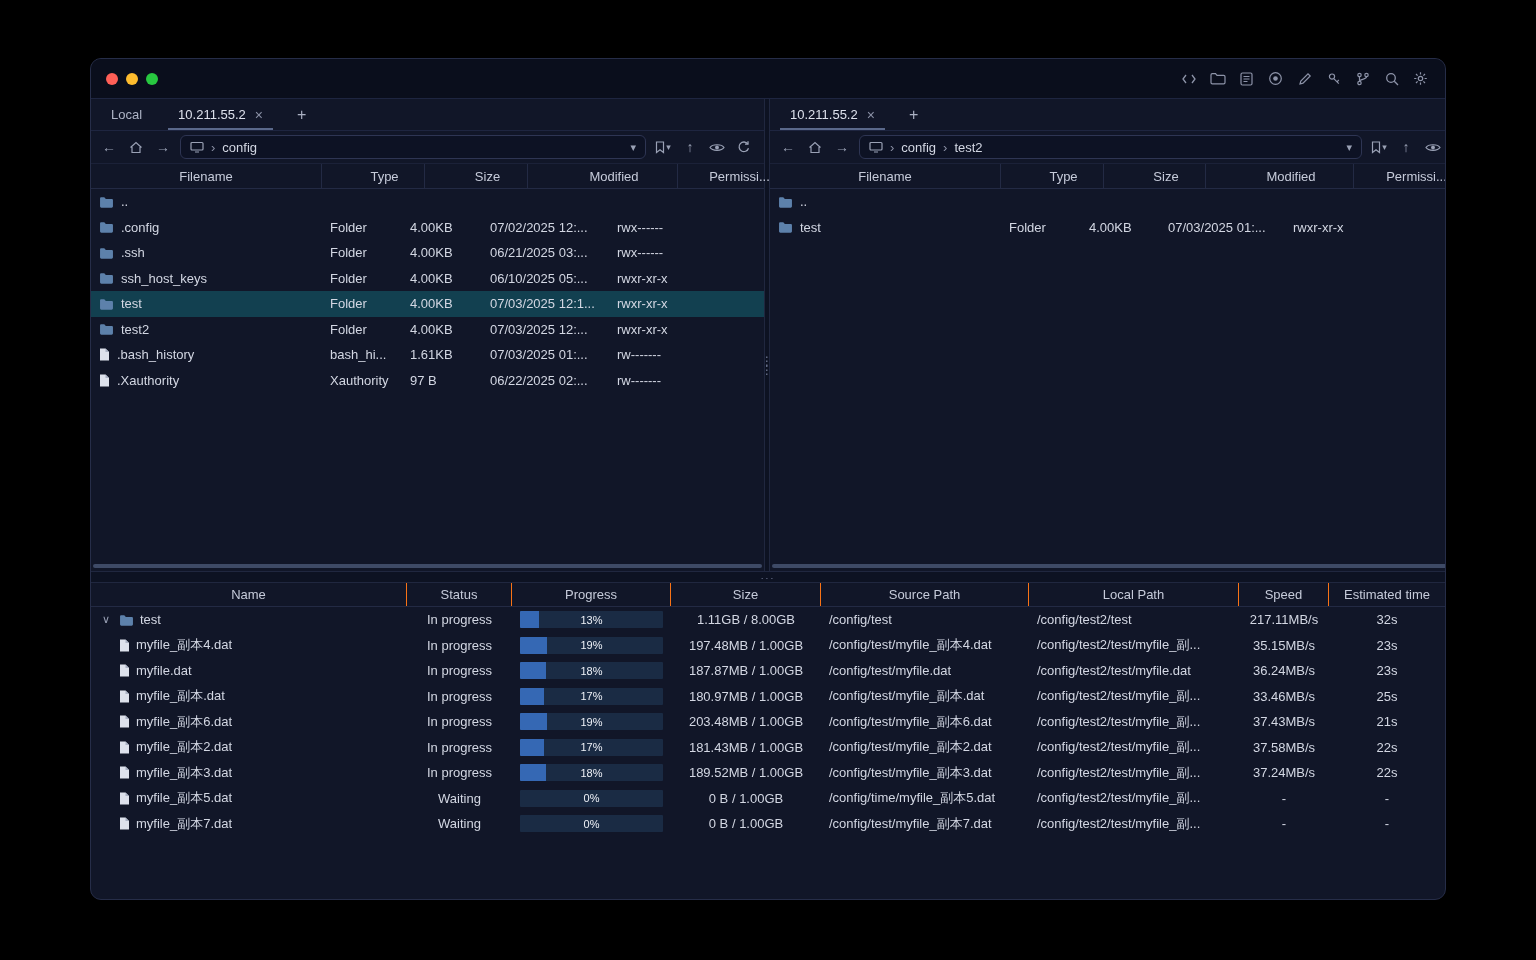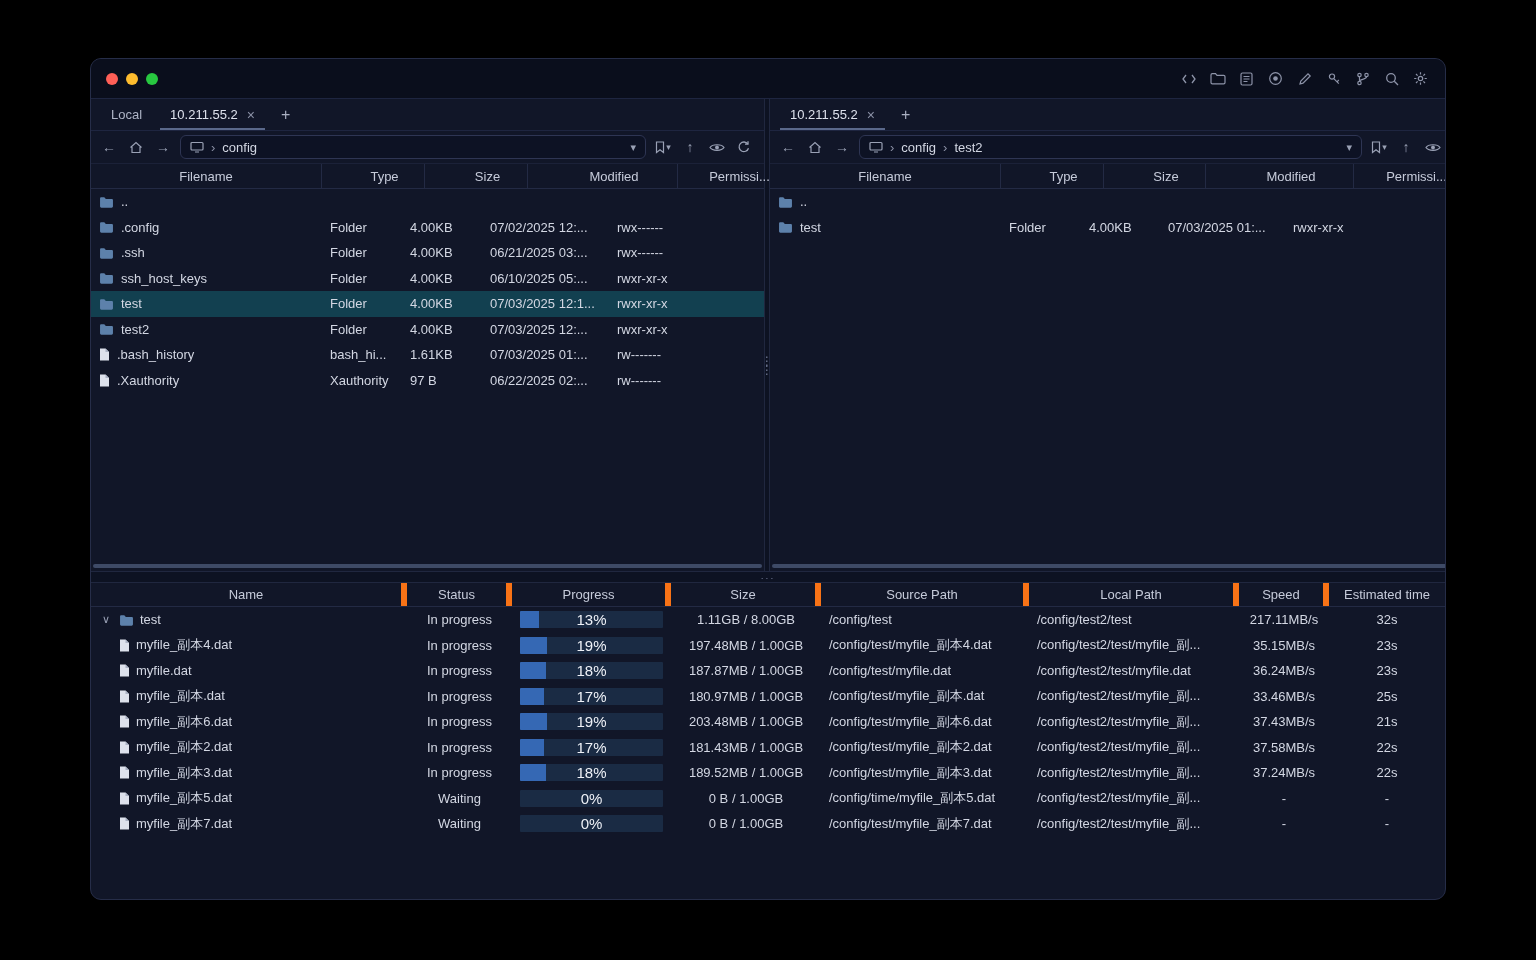--- a/index.html
+++ b/index.html
@@ -26,21 +26,21 @@
   .ic { display:inline-flex; align-items:center; justify-content:center; flex:0 0 auto; }
 
   
   .filepanes { display:flex; height:472px; }
   .pane { position:relative; background:#111628; }
   .pane.left { width:673px; }
   .pane.right { flex:1; }
   .vsplit { width:6px; background:#0d1222; border-left:1px solid #20273f; border-right:1px solid #20273f;
     display:flex; flex-direction:column; align-items:center; padding-top:258px;
     color:#727a95; font-size:12px; line-height:9px; }
-  .ptabs { height:32px; display:flex; align-items:stretch; border-bottom:1px solid #1e2540; padding-left:6px; }
+  .ptabs { height:32px; display:flex; align-items:stretch; border-bottom:1px solid #1e2540; padding-left:6px;gap:8px; }
   .ptab { display:flex; align-items:center; gap:6px; padding:0 14px; color:#aeb4c6; position:relative; white-space:nowrap; }
   .ptab.active { color:#dde1ec; }
   .ptab.active::after { content:""; position:absolute; left:4px; right:4px; bottom:0; height:2px; background:#5a688a; }
   .pplus { display:flex; align-items:center; padding:0 12px; color:#aab0c2; font-size:16px; }
 
   .navbar { height:32px; display:flex; align-items:center; gap:7px; padding:0 10px 0 8px; }
   .nbtn { color:#9aa1b5; min-width:20px; display:flex; align-items:center; justify-content:center;
     font-size:14px; gap:1px; }
   .crumb { flex:1; height:24px; background:#0d1224; border:1px solid #2e3553; border-radius:6px;
     display:flex; align-items:center; gap:7px; padding:0 9px; }
@@ -63,32 +63,32 @@
 
   
   .hsplit { height:12px; background:#0d1222; border-top:1px solid #20273f; border-bottom:1px solid #20273f;
     display:flex; align-items:center; justify-content:center; color:#727a95;
     font-size:10px; letter-spacing:2px; }
 
   
   .tgrid { display:grid; grid-template-columns:316px 105px 159px 150px 208px 210px 90px 1fr; }
   .thead { height:24px; border-bottom:1px solid #232a44; }
   .thead > div { display:flex; align-items:center; justify-content:center; color:#c6cbda;
-    border-right:6px solid #f97316; overflow:hidden; white-space:nowrap; }
+    border-right:1px solid #f97316; overflow:hidden; white-space:nowrap; }
   .thead > div:last-child { border-right:none; }
   .trow { height:25.5px; align-items:center; }
   .trow .cell { display:flex; align-items:center; padding:0 8px; white-space:nowrap; overflow:hidden; }
   .c-center { justify-content:center; }
   .c-name { gap:6px; }
   .c-name.child { padding-left:28px; }
   .chev { color:#9aa1b5; font-size:11px; width:14px; text-align:center; }
   .pbar { position:relative; width:100%; height:17px; background:#1a2b44; overflow:hidden; border-radius:1px; }
   .pfill { position:absolute; left:0; top:0; bottom:0; background:#3568b4; }
   .ptext { position:absolute; inset:0; display:flex; align-items:center; justify-content:center;
-    color:#eef1f7; font-size:15px; }
+    color:#eef1f7; font-size:11px; }
 </style>
 </head>
 <body>
 
 <div class="window">
 
   <div class="titlebar">
     <div class="traffic">
       <span class="dot red"></span>
       <span class="dot yellow"></span>

